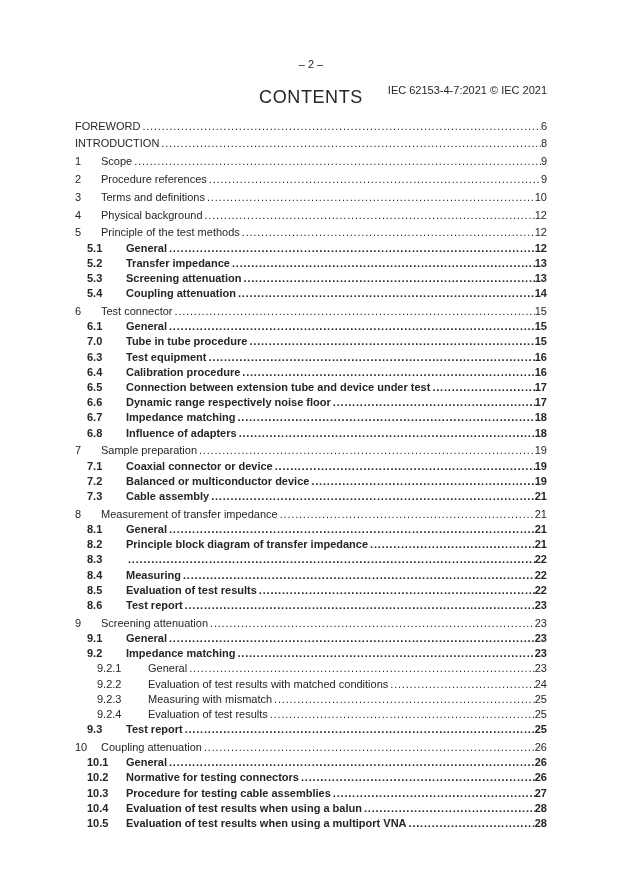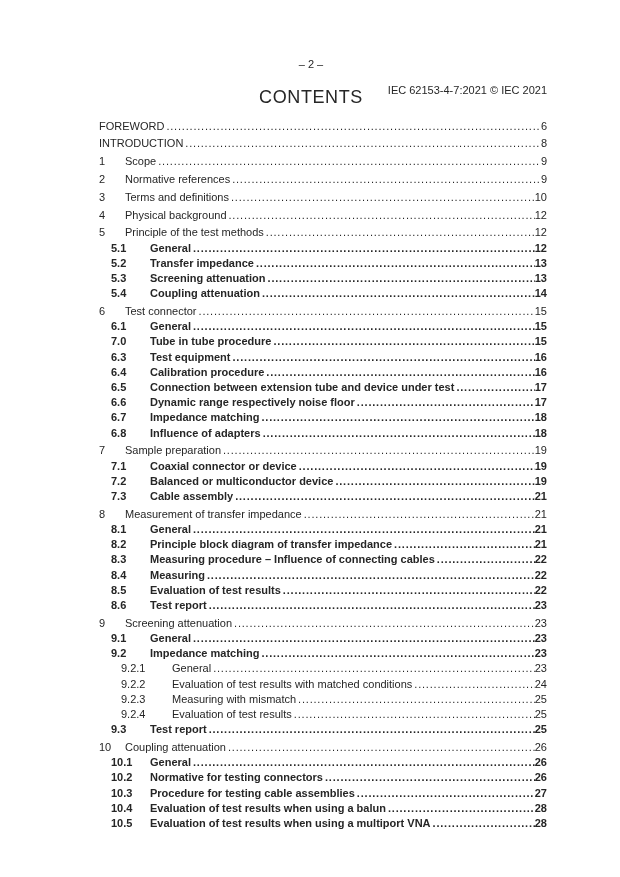--- a/index.html
+++ b/index.html
@@ -57,21 +57,20 @@
     top: 116px;
     left: 0;
     right: 0;
   }
   .row {
     display: flex;
     align-items: flex-end;
     font-size: 11px;
     line-height: 15.2px;
     white-space: nowrap;
-    margin-left: 24px;
   }
   .row.lvl0, .row.lvl1 {
     margin-top: 2.6px;
   }
   .num {
     flex: 0 0 auto;
     display: inline-block;
   }
   .lvl1 .num { width: 26px; }
   .lvl2 { padding-left: 12px; font-weight: bold; }
@@ -119,21 +118,21 @@
           <span class="pg">8</span>
         </div>
         <div class="row lvl1">
           <span class="num">1</span>
           <span class="ttl">Scope</span>
           <span class="leader">............................................................................................................................................................................................................................................................................................................</span>
           <span class="pg">9</span>
         </div>
         <div class="row lvl1">
           <span class="num">2</span>
-          <span class="ttl">Normative references</span>
+          <span class="ttl">Procedure references</span>
           <span class="leader">............................................................................................................................................................................................................................................................................................................</span>
           <span class="pg">9</span>
         </div>
         <div class="row lvl1">
           <span class="num">3</span>
           <span class="ttl">Terms and definitions</span>
           <span class="leader">............................................................................................................................................................................................................................................................................................................</span>
           <span class="pg">10</span>
         </div>
         <div class="row lvl1">
@@ -263,21 +262,20 @@
           <span class="pg">21</span>
         </div>
         <div class="row lvl2">
           <span class="num">8.2</span>
           <span class="ttl">Principle block diagram of transfer impedance</span>
           <span class="leader">............................................................................................................................................................................................................................................................................................................</span>
           <span class="pg">21</span>
         </div>
         <div class="row lvl2">
           <span class="num">8.3</span>
-          <span class="ttl">Measuring procedure – Influence of connecting cables</span>
           <span class="leader">............................................................................................................................................................................................................................................................................................................</span>
           <span class="pg">22</span>
         </div>
         <div class="row lvl2">
           <span class="num">8.4</span>
           <span class="ttl">Measuring</span>
           <span class="leader">............................................................................................................................................................................................................................................................................................................</span>
           <span class="pg">22</span>
         </div>
         <div class="row lvl2">

